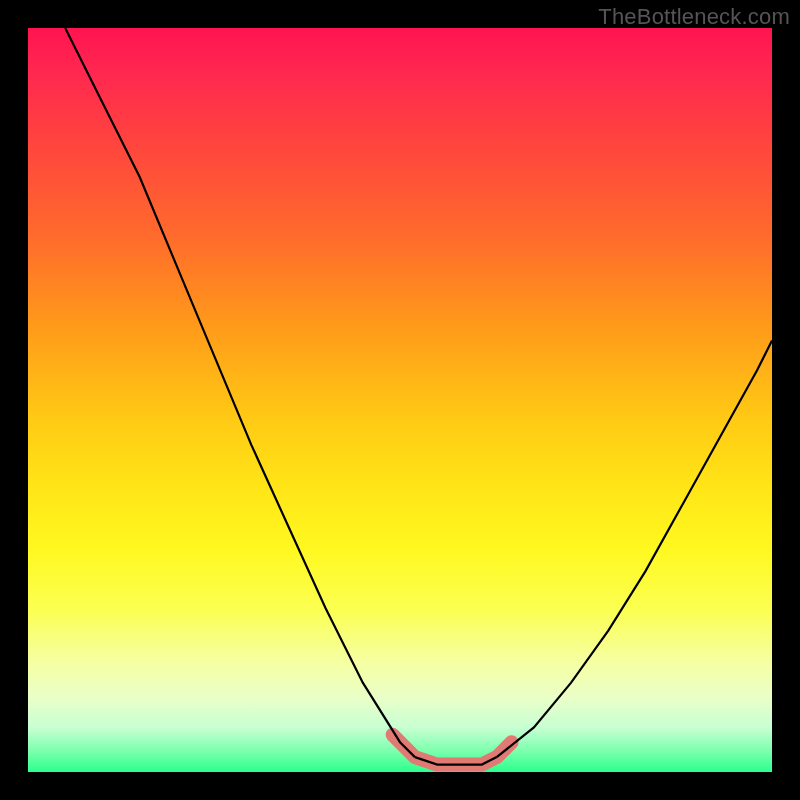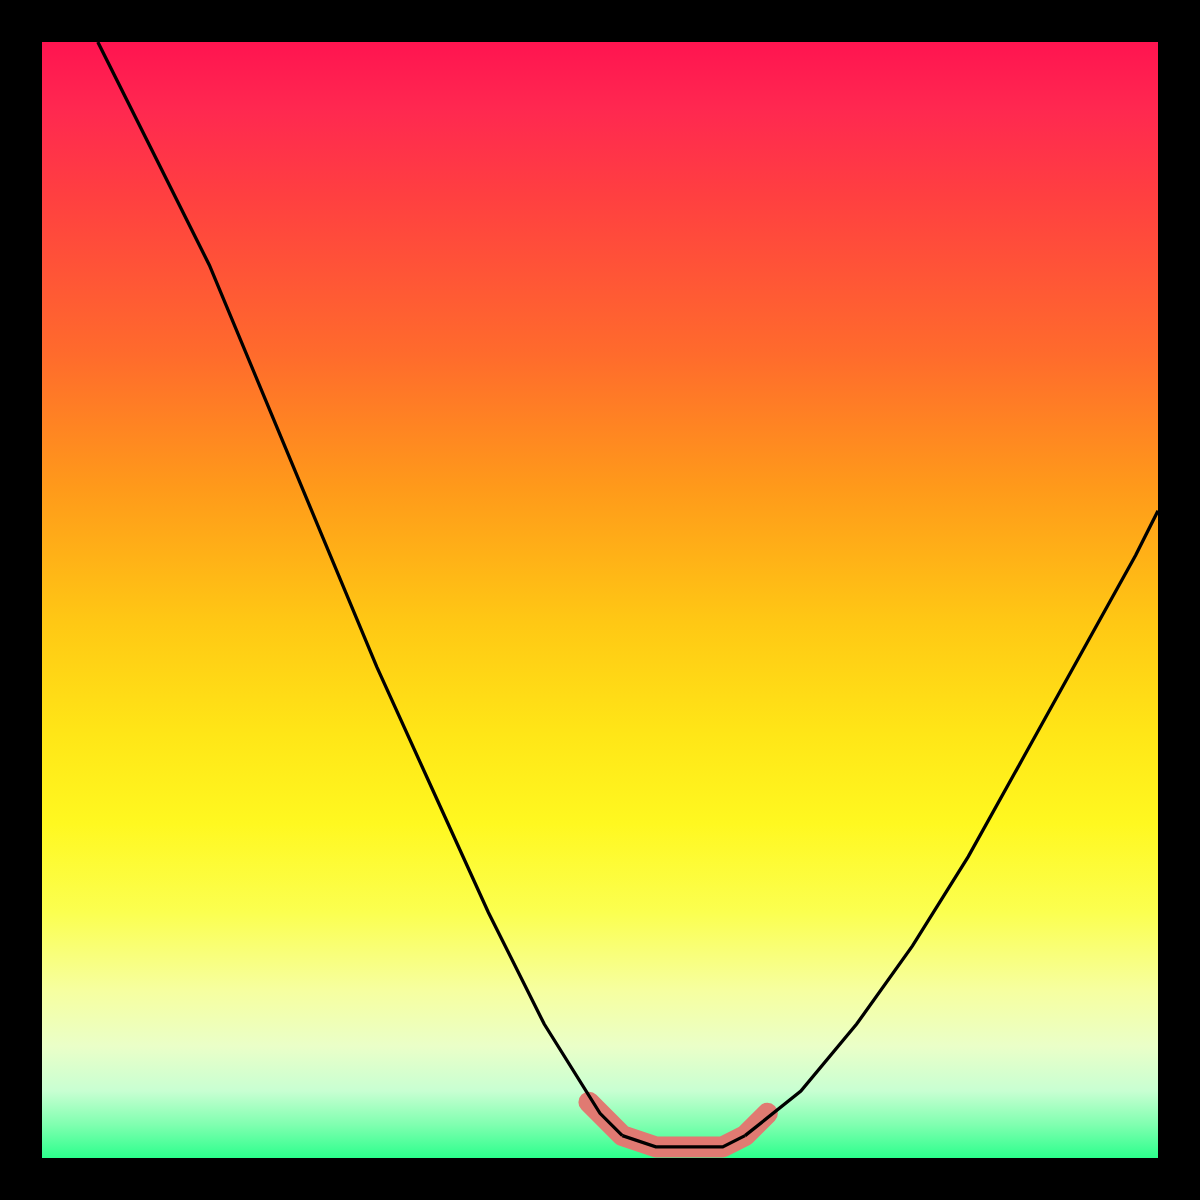--- a/index.html
+++ b/index.html
@@ -53,20 +53,21 @@
     inset: 0;
     width: 100%;
     height: 100%;
     overflow: visible;
   }
 </style>
 </head>
 <body>
 
 <div class="frame">
+  <div class="watermark">TheBottleneck.com</div>
   <div class="plot-area">
     <div class="gradient"></div>
     <svg class="curves" viewBox="0 0 744 744" preserveAspectRatio="none">
       <path d="M364.6 706.8 L386.9 729.1 L409.2 736.6 L431.5 736.6 L453.8 736.6 L468.7 729.1 L483.6 714.2 " id="accentPath" fill="none" stroke="#e07a72" stroke-width="14" stroke-linecap="round" stroke-linejoin="round"></path>
       <path d="M37.2 0.0 L74.4 74.4 L111.6 148.8 L148.8 238.1 L186.0 327.4 L223.2 416.6 L260.4 498.5 L297.6 580.3 L334.8 654.7 L372.0 714.2 L386.9 729.1 " id="leftPath" fill="none" stroke="#000" stroke-width="2.2"></path>
       <path d="M386.9 729.1 L409.2 736.6 L431.5 736.6 L453.8 736.6 L468.7 729.1 " id="valleyPath" fill="none" stroke="#000" stroke-width="2.2"></path>
       <path d="M468.7 729.1 L505.9 699.4 L543.1 654.7 L580.3 602.6 L617.5 543.1 L654.7 476.2 L691.9 409.2 L729.1 342.2 L744.0 312.5 " id="rightPath" fill="none" stroke="#000" stroke-width="2.2"></path>
     </svg>
   </div>
 </div>

